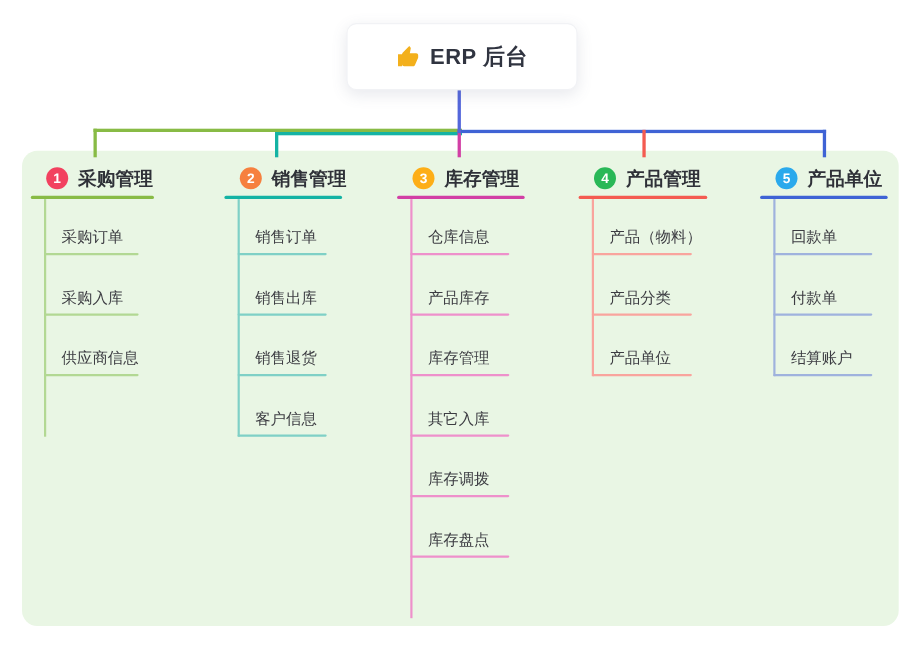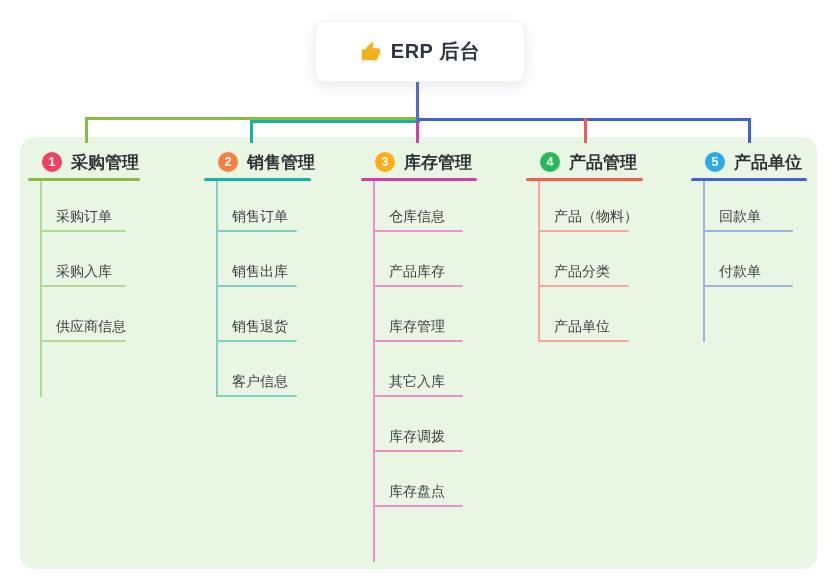--- a/index.html
+++ b/index.html
@@ -177,15 +177,19 @@
     <div class="children">
       <div class="spine" style="background: rgb(159, 178, 221); height: 161px;"></div>
     <div class="child-row">
     <div class="child-label">回款单</div>
     <div class="child-line" style="background: rgb(159, 178, 221);"></div>
   </div>
         <div class="child-row">
     <div class="child-label">付款单</div>
     <div class="child-line" style="background: rgb(159, 178, 221);"></div>
   </div>
+        <div class="child-row">
+    <div class="child-label">结算账户</div>
+    <div class="child-line" style="background: rgb(159, 178, 221);"></div>
+  </div>
       </div>
   </div>
   </div>
 
 </body></html>

